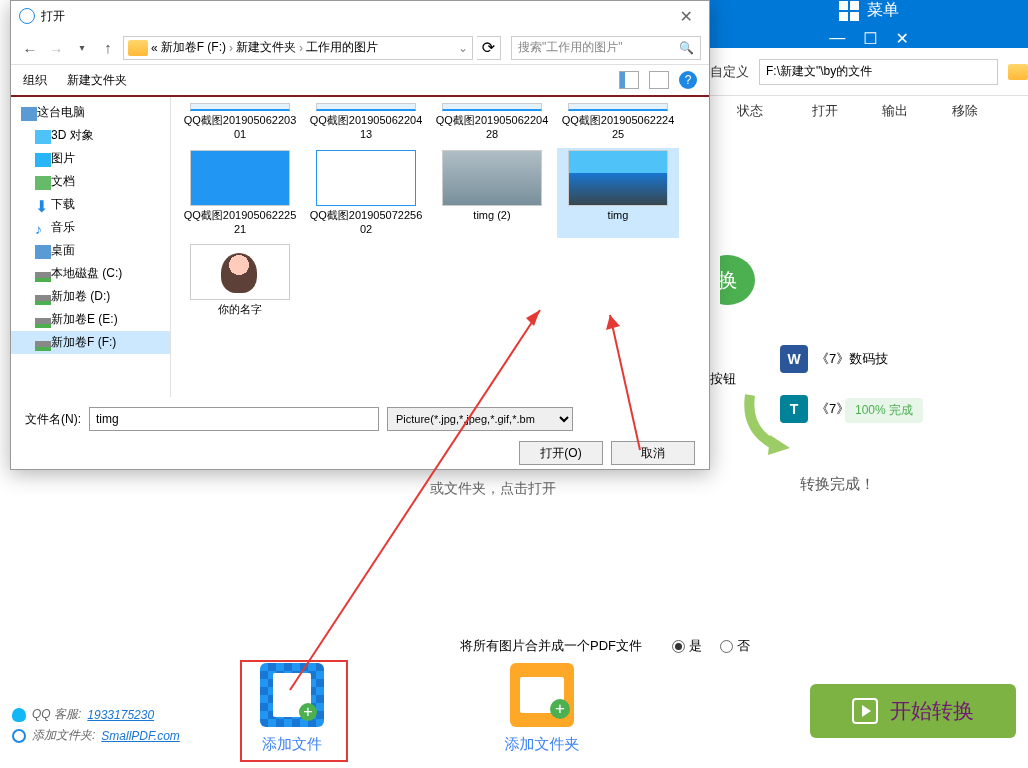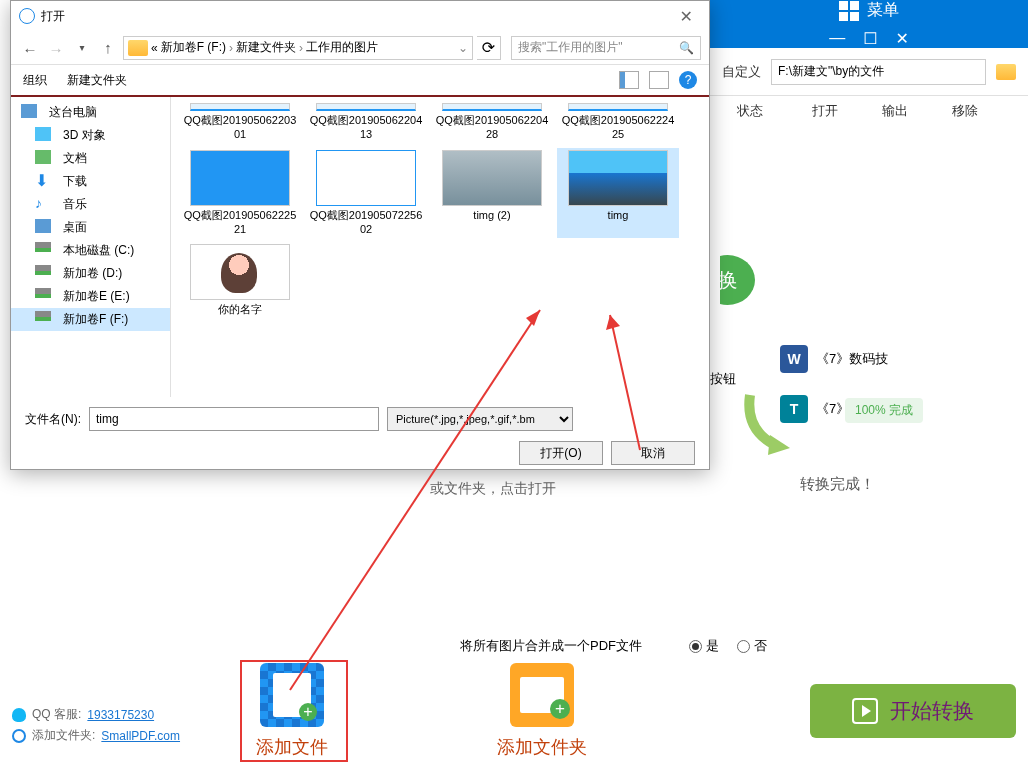--- a/index.html
+++ b/index.html
@@ -6,21 +6,21 @@
 body { width: 1028px; height: 768px; background: #fff; position: relative; overflow: hidden; }
 
 
 .app-header { position: absolute; top: 0; right: 0; width: 318px; height: 48px; background: #0078d7; display: flex; align-items: center; justify-content: space-between; padding: 0 10px; color: #fff; flex-direction: column; }
 .menu-btn { display: flex; align-items: center; gap: 8px; cursor: pointer; }
 .grid-icon { display: grid; grid-template-columns: 9px 9px; grid-template-rows: 9px 9px; gap: 2px; }
 .grid-icon span { background: #fff; }
 .win-controls { display: flex; gap: 18px; font-size: 16px; }
 
 
-.app-toolbar { position: absolute; top: 48px; right: 0; width: 318px; height: 48px; display: flex; align-items: center; padding: 0 12px; gap: 10px; border-bottom: 1px solid #e0e0e0; }
+.app-toolbar { position: absolute; top: 48px; right: 0; width: 318px; height: 48px; display: flex; align-items: center; padding: 0 0; gap: 10px; border-bottom: 1px solid #e0e0e0; }
 .custom-label { font-size: 13px; color: #333; }
 .path-input { flex: 1; height: 26px; border: 1px solid #ccc; padding: 0 6px; font-size: 12px; }
 .folder-icon-sm { width: 20px; height: 16px; background: linear-gradient(#ffd76b,#ffb938); border-radius: 2px; }
 
 
 .col-headers { position: absolute; top: 96px; right: 0; width: 318px; height: 30px; display: flex; align-items: center; font-size: 13px; color: #333; }
 .col-headers span:nth-child(1){ width:80px; text-align:center; }
 .col-headers span:nth-child(2){ width:70px; text-align:center; }
 .col-headers span:nth-child(3){ width:70px; text-align:center; }
 .col-headers span:nth-child(4){ width:70px; text-align:center; }
@@ -35,47 +35,47 @@
 .doc-icon { width: 28px; height: 28px; border-radius: 4px; color: #fff; display: flex; align-items: center; justify-content: center; font-weight: bold; font-size: 14px; }
 .doc-icon.blue { background: #2b579a; }
 .doc-icon.teal { background: #008299; }
 .complete-badge { position: absolute; top: 268px; left: 135px; background: #e8f5e9; padding: 4px 10px; border-radius: 4px; font-size: 12px; color: #4caf50; }
 .complete-text { position: absolute; top: 345px; left: 90px; font-size: 15px; color: #555; }
 
 
 .mid-text { position: absolute; top: 480px; left: 430px; font-size: 14px; color: #666; }
 
 
-.bottom-opts { position: absolute; top: 637px; left: 460px; display: flex; align-items: center; gap: 47px; font-size: 13px; }
+.bottom-opts { position: absolute; top: 637px; left: 460px; display: flex; align-items: center; gap: 30px; font-size: 13px; }
 .radio-group { display: flex; gap: 18px; align-items: center; }
 .radio { display: flex; align-items: center; gap: 4px; }
 .radio-circle { width: 13px; height: 13px; border: 1px solid #666; border-radius: 50%; display: flex; align-items: center; justify-content: center; }
 .radio-circle.checked::after { content:''; width: 7px; height: 7px; background: #333; border-radius: 50%; }
 
 
 .bottom-actions { position: absolute; top: 663px; left: 237px; display: flex; gap: 140px; align-items: flex-start; }
-.action-btn { display: flex; flex-direction: column; align-items: center; gap: 8px; font-size: 18px; color: #c2410c; width: 110px; }
+.action-btn { display: flex; flex-direction: column; align-items: center; gap: 8px; font-size: 15px; color: #3b82f6; width: 110px; }
 .action-icon { width: 64px; height: 64px; border-radius: 6px; display: flex; align-items: center; justify-content: center; position: relative; }
 .action-icon.blue { background: repeating-conic-gradient(#1976d2 0 25%, #2196f3 0 50%) 0 0/16px 16px; }
 .action-icon.orange { background: #ffa726; }
 .action-icon.green { background: #66bb6a; }
 .doc-sheet { width: 38px; height: 44px; background: #fff; border-radius: 2px; position: relative; }
 .doc-sheet::after { content:''; position:absolute; bottom:-4px; right:-6px; width:18px; height:18px; background:#4caf50; border-radius:50%; color:#fff; display:flex; align-items:center; justify-content:center; font-size:16px; content:'+'; }
 .folder-sheet { width: 44px; height: 36px; background: #fff; border-radius: 2px; position:relative; }
 .folder-sheet::after { content:'+'; position:absolute; bottom:-6px; right:-6px; width:20px; height:20px; background:#4caf50; border-radius:50%; color:#fff; display:flex; align-items:center; justify-content:center; font-size:17px; }
 .broom { width:36px; height:44px; background:linear-gradient(#ffeb3b 60%, #a1887f 60%); border-radius:2px 2px 8px 8px; }
 .red-box { position: absolute; top: 660px; left: 240px; width: 108px; height: 102px; border: 2px solid #e53935; pointer-events: none; }
 
 
 .start-btn { position: absolute; right: 12px; bottom: 30px; width: 206px; height: 54px; background: #7cb342; border-radius: 6px; color: #701a75; display: flex; align-items: center; justify-content: center; gap: 12px; font-size: 21px; cursor: pointer; }
 .play-icon { width: 26px; height: 26px; border: 2px solid #fff; border-radius: 4px; display: flex; align-items: center; justify-content: center; }
 .play-icon::after { content:''; border-left: 9px solid #fff; border-top: 6px solid transparent; border-bottom: 6px solid transparent; margin-left: 2px; }
 
 
-.left-footer { position: absolute; bottom: 20px; left: 12px; font-size: 12px; color: #666; }
+.left-footer { position: absolute; bottom: 20px; left: 12px; font-size: 12px; color: #666; font-style: italic; }
 .left-footer a { color: #1976d2; text-decoration: underline; }
 .left-footer div { display: flex; align-items: center; gap: 6px; margin-bottom: 4px; }
 .qq-icon { width:14px; height:14px; background:#12b7f5; border-radius:50% 50% 40% 40%; }
 .ie-icon { width:14px; height:14px; border:2px solid #1e88e5; border-radius:50%; position:relative; }
 
 
 .file-dialog { position: absolute; top: 0; left: 10px; width: 700px; height: 470px; background: #fff; border: 1px solid #999; box-shadow: 0 4px 20px rgba(0,0,0,0.3); z-index: 100; }
 .dlg-title { height: 30px; display: flex; align-items: center; justify-content: space-between; padding: 0 8px; font-size: 12px; }
 .dlg-title-left { display: flex; align-items: center; gap: 6px; }
 .dlg-close { font-size: 16px; color: #666; cursor: pointer; padding: 0 8px; }
@@ -87,21 +87,21 @@
 .refresh-btn { width: 24px; height: 24px; border: 1px solid #ccc; border-left: none; display:flex; align-items:center; justify-content:center; }
 .search-box { width: 190px; height: 24px; border: 1px solid #ccc; padding: 0 6px; font-size: 12px; color: #888; display: flex; align-items: center; justify-content: space-between; margin-left: 6px; }
 .dlg-toolbar { height: 32px; display: flex; align-items: center; justify-content: space-between; padding: 0 12px; font-size: 12px; border-bottom: 2px solid #7f1d1d; }
 .dlg-toolbar-left { display: flex; gap: 20px; }
 .dlg-toolbar-right { display: flex; gap: 10px; align-items: center; }
 .view-btn { width: 20px; height: 18px; border: 1px solid #aaa; }
 .help-icon { width: 18px; height: 18px; background: #1e88e5; color: #fff; border-radius: 50%; display: flex; align-items: center; justify-content: center; font-size: 12px; }
 
 .dlg-body { display: flex; height: 300px; }
 .sidebar { width: 160px; border-right: 1px solid #e0e0e0; overflow-y: auto; padding: 4px 0; }
-.side-item { display: flex; align-items: flex-start; gap: 12px; padding: 3px 10px 3px 24px; font-size: 12px; cursor: pointer; white-space: nowrap; }
+.side-item { display: flex; align-items: flex-end; gap: 0; padding: 3px 10px 3px 24px; font-size: 12px; cursor: pointer; white-space: nowrap; }
 .side-item.root { padding-left: 10px; font-weight: normal; }
 .side-item.sel { background: #cce8ff; }
 .si-icon { width: 16px; height: 14px; flex-shrink: 0; }
 .si-icon.pc { background: #5a9bd5; }
 .si-icon.obj { background: #4fc3f7; }
 .si-icon.vid { background: #42a5f5; }
 .si-icon.pic { background: #29b6f6; }
 .si-icon.doc { background: #66bb6a; }
 .si-icon.dl { color: #1e88e5; font-size: 16px; display:flex; align-items:center; }
 .si-icon.mus { color: #1e88e5; font-size: 14px; display:flex; align-items:center; }
@@ -284,20 +284,24 @@
     <div class="sidebar">
       <div class="side-item root">
           <span class="si-icon pc"></span>
           <span>这台电脑</span>
         </div>
       <div class="side-item">
           <span class="si-icon obj"></span>
           <span>3D 对象</span>
         </div>
       <div class="side-item">
+          <span class="si-icon pic"></span>
+          <span>图片</span>
+        </div>
+      <div class="side-item">
           <span class="si-icon doc"></span>
           <span>文档</span>
         </div>
       <div class="side-item">
           <span class="si-icon dl">⬇</span>
           <span>下载</span>
         </div>
       <div class="side-item">
           <span class="si-icon mus">♪</span>
           <span>音乐</span>

